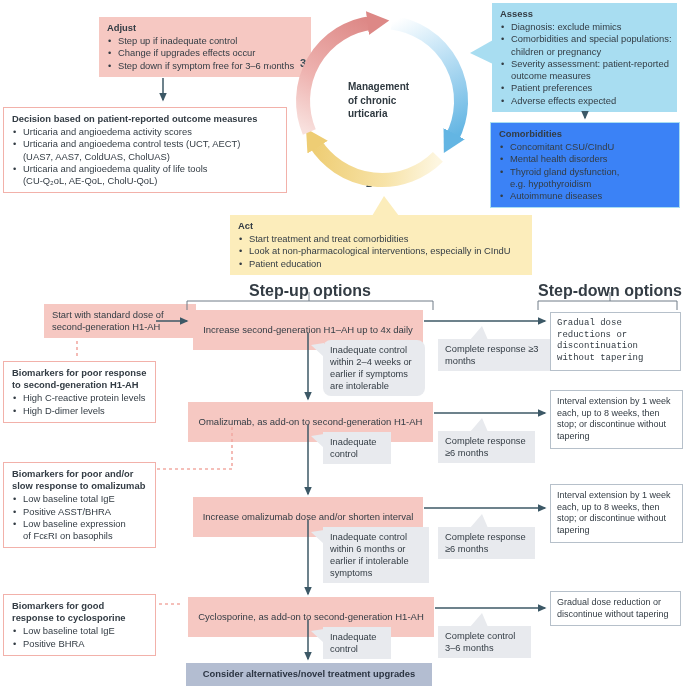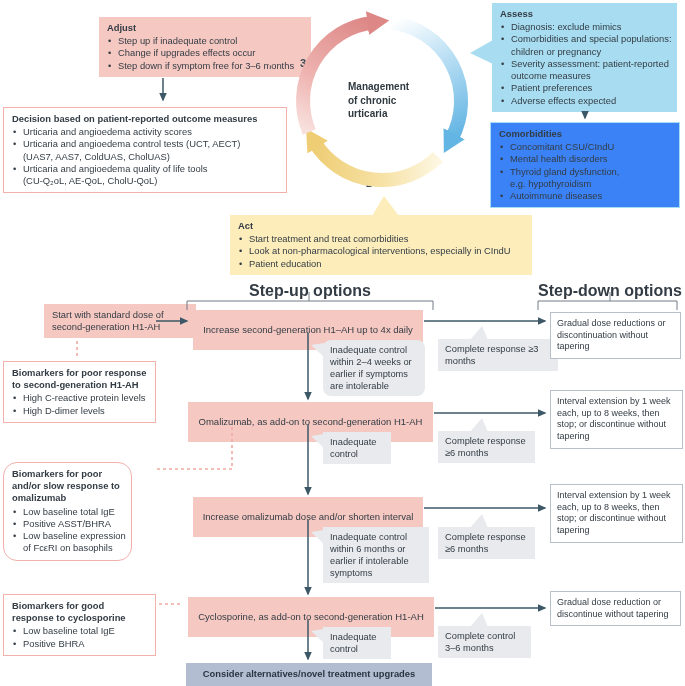--- a/index.html
+++ b/index.html
@@ -105,32 +105,32 @@
   <div class="abs callout" style="left:323px;top:340px;width:102px;border-radius:8px;">Inadequate control within 2–4 weeks or earlier if symptoms are intolerable</div>
   <div class="abs callout" style="left:323px;top:432px;width:68px;">Inadequate control</div>
   <div class="abs callout" style="left:323px;top:527px;width:106px;">Inadequate control within 6 months or earlier if intolerable symptoms</div>
   <div class="abs callout" style="left:323px;top:627px;width:68px;">Inadequate control</div>
 
   <div class="abs callout" style="left:438px;top:339px;width:120px;">Complete response ≥3 months</div>
   <div class="abs callout" style="left:438px;top:431px;width:97px;">Complete response ≥6 months</div>
   <div class="abs callout" style="left:438px;top:527px;width:97px;">Complete response ≥6 months</div>
   <div class="abs callout" style="left:438px;top:626px;width:93px;">Complete control 3–6 months</div>
 
-  <div class="abs sd" style="left:550px;top:312px;width:131px;">Gradual dose reductions or discontinuation without tapering</div>
+  <div class="abs sd" style="left:550px;top:312px;width:131px;font-family:Liberation Mono, monospace;">Gradual dose reductions or discontinuation without tapering</div>
   <div class="abs sd" style="left:550px;top:390px;width:133px;">Interval extension by 1 week each, up to 8 weeks, then stop; or discontinue without tapering</div>
   <div class="abs sd" style="left:550px;top:484px;width:133px;">Interval extension by 1 week each, up to 8 weeks, then stop; or discontinue without tapering</div>
   <div class="abs sd" style="left:550px;top:591px;width:131px;">Gradual dose reduction or discontinue without tapering</div>
 
   <div class="abs outline-pink pad" style="left:3px;top:361px;width:153px;">
     <div class="title" style="white-space:normal;">Biomarkers for poor response to second-generation H1-AH</div>
     <div class="li b">High C-reactive protein levels</div>
     <div class="li b">High D-dimer levels</div>
   </div>
 
-  <div class="abs outline-pink pad" style="left:3px;top:462px;width:129px;border-radius:14px;">
+  <div class="abs outline-pink pad" style="left:3px;top:462px;width:153px;">
     <div class="title" style="white-space:normal;">Biomarkers for poor and/or slow response to omalizumab</div>
     <div class="li b">Low baseline total IgE</div>
     <div class="li b">Positive ASST/BHRA</div>
     <div class="li b">Low baseline expression</div>
     <div class="li c">of FcεRI on basophils</div>
   </div>
 
   <div class="abs outline-pink pad" style="left:3px;top:594px;width:153px;">
     <div class="title" style="white-space:normal;">Biomarkers for good response to cyclosporine</div>
     <div class="li b">Low baseline total IgE</div>

